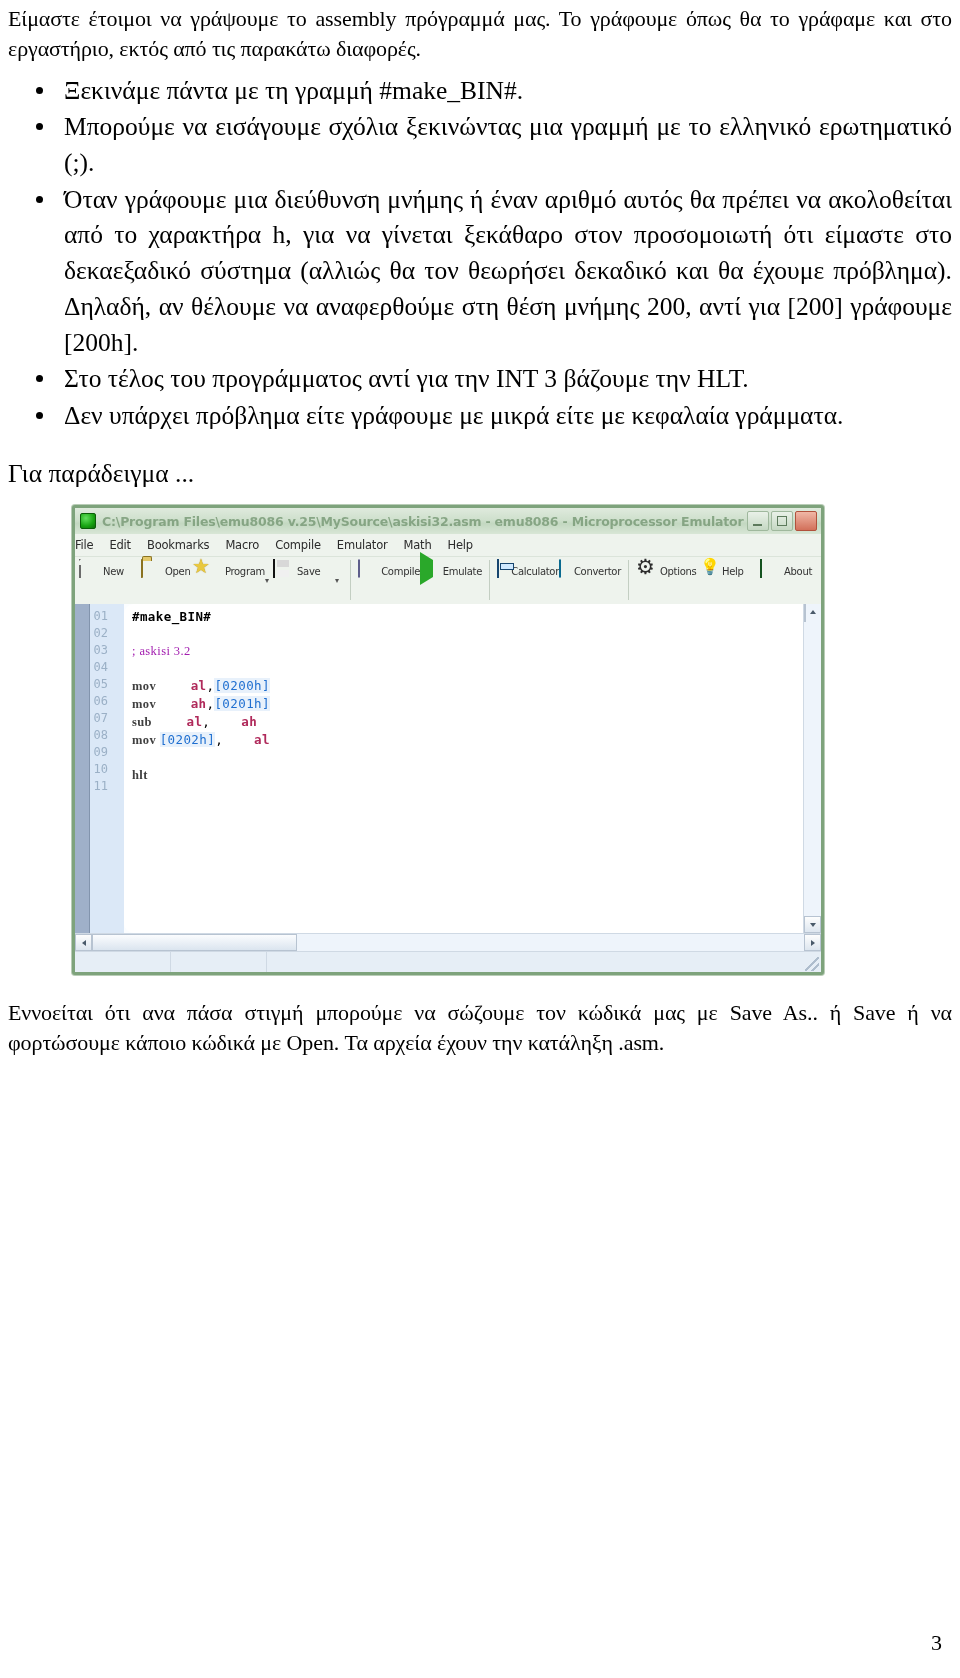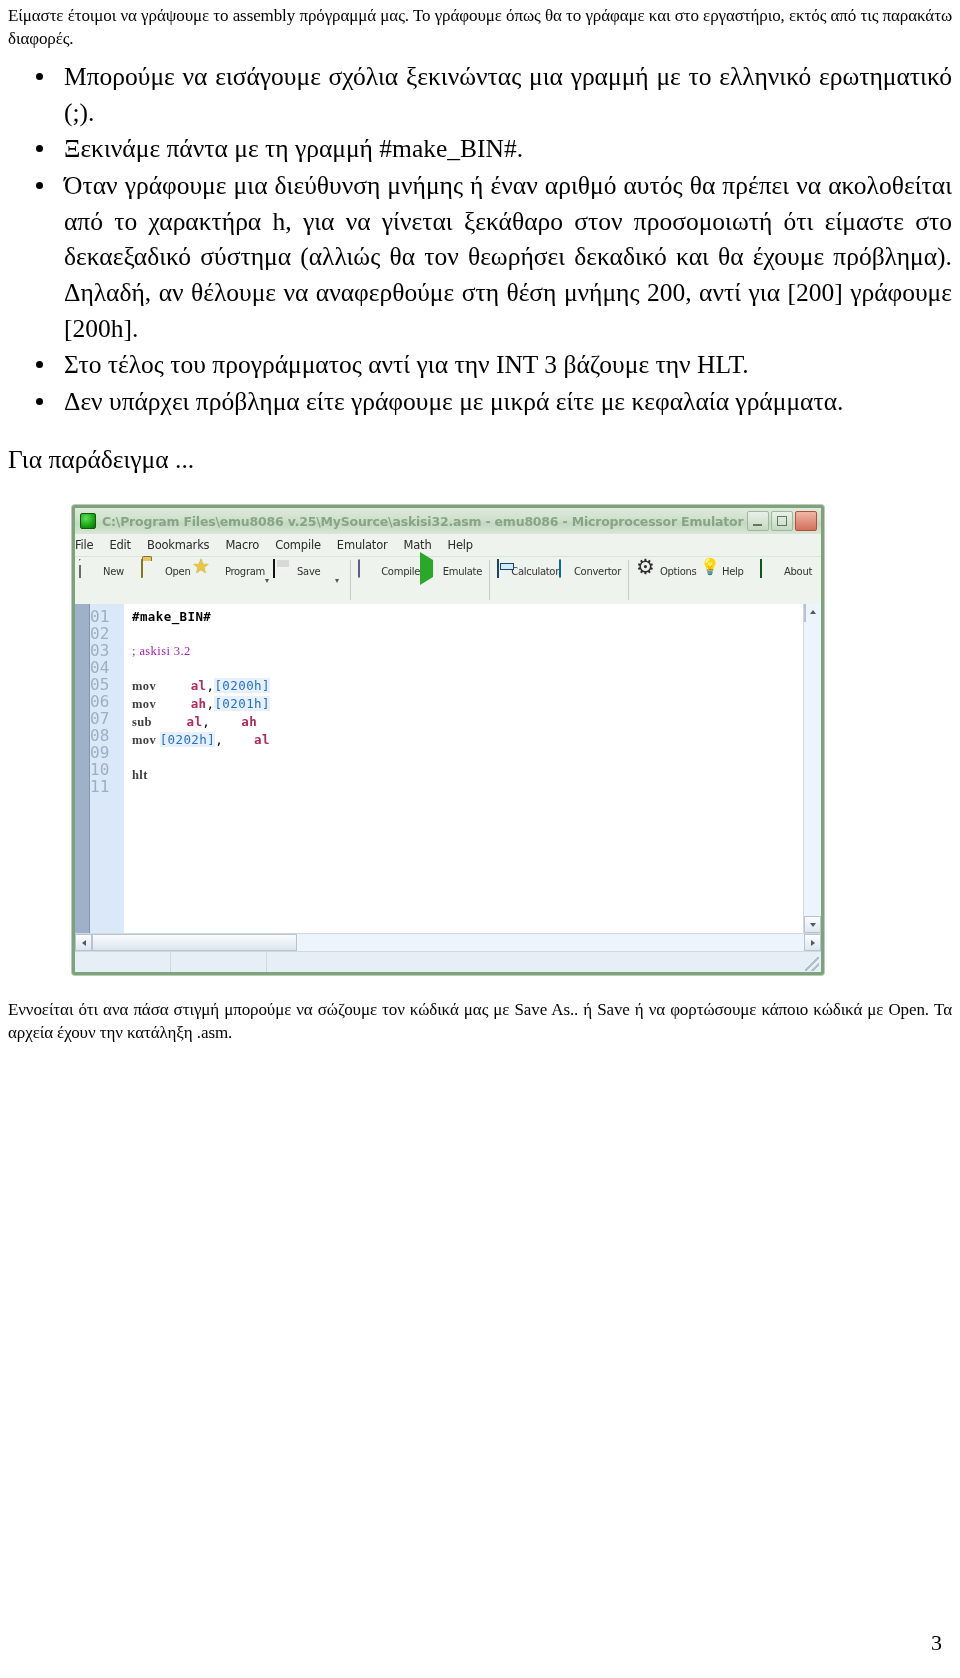--- a/index.html
+++ b/index.html
@@ -26,21 +26,21 @@
   }
 
   
   .prose {
     position: absolute;
     left: 8px;
     top: 4px;
     width: 944px;
   }
   .para {
-    font-size: 17px;
+    font-size: 22px;
     line-height: 1.38;
     text-align: justify;
     margin: 0 0 2px 0;
     letter-spacing: -0.1px;
   }
   .bullets {
     list-style: none;
     margin: 8px 0 0 0;
     padding: 0;
   }
@@ -312,21 +312,21 @@
   }
   .ln-gutter {
     width: 34px;
     background: #dbe8f7;
     flex: 0 0 auto;
     padding-top: 4px;
     box-sizing: border-box;
   }
   .ln-gutter div {
     font-family: "DejaVu Sans Mono", monospace;
-    font-size: 16px;
+    font-size: 12px;
     line-height: 17px;
     color: #9bb0c6;
     text-align: right;
     padding-right: 16px;
   }
   .code {
     flex: 1 1 auto;
     padding: 4px 0 0 8px;
     box-sizing: border-box;
     background: #ffffff;
@@ -446,22 +446,22 @@
 </style>
 </head>
 <body>
 
 <div class="page">
 
   <div class="prose">
     <p class="para">Είμαστε έτοιμοι να γράψουμε το assembly πρόγραμμά μας. Το γράφουμε όπως θα το γράφαμε και στο εργαστήριο, εκτός από τις παρακάτω διαφορές.</p>
 
     <ul class="bullets">
+      <li>Ξεκινάμε πάντα με τη γραμμή #make_BIN#.</li>
       <li>Μπορούμε να εισάγουμε σχόλια ξεκινώντας μια γραμμή με το ελληνικό ερωτηματικό (;).</li>
-      <li>Ξεκινάμε πάντα με τη γραμμή #make_BIN#.</li>
       <li>Όταν γράφουμε μια διεύθυνση μνήμης ή έναν αριθμό αυτός θα πρέπει να ακολοθείται από το χαρακτήρα h, για να γίνεται ξεκάθαρο στον προσομοιωτή ότι είμαστε στο δεκαεξαδικό σύστημα (αλλιώς θα τον θεωρήσει δεκαδικό και θα έχουμε πρόβλημα). Δηλαδή, αν θέλουμε να αναφερθούμε στη θέση μνήμης 200, αντί για [200] γράφουμε [200h].</li>
       <li>Στο τέλος του προγράμματος αντί για την INT 3 βάζουμε την HLT.</li>
       <li>Δεν υπάρχει πρόβλημα είτε γράφουμε με μικρά είτε με κεφαλαία γράμματα.</li>
     </ul>
 
     <p class="afterlist">Για παράδειγμα ...</p>
   </div>
 
   <div class="shot-wrap">
     <div class="win">

